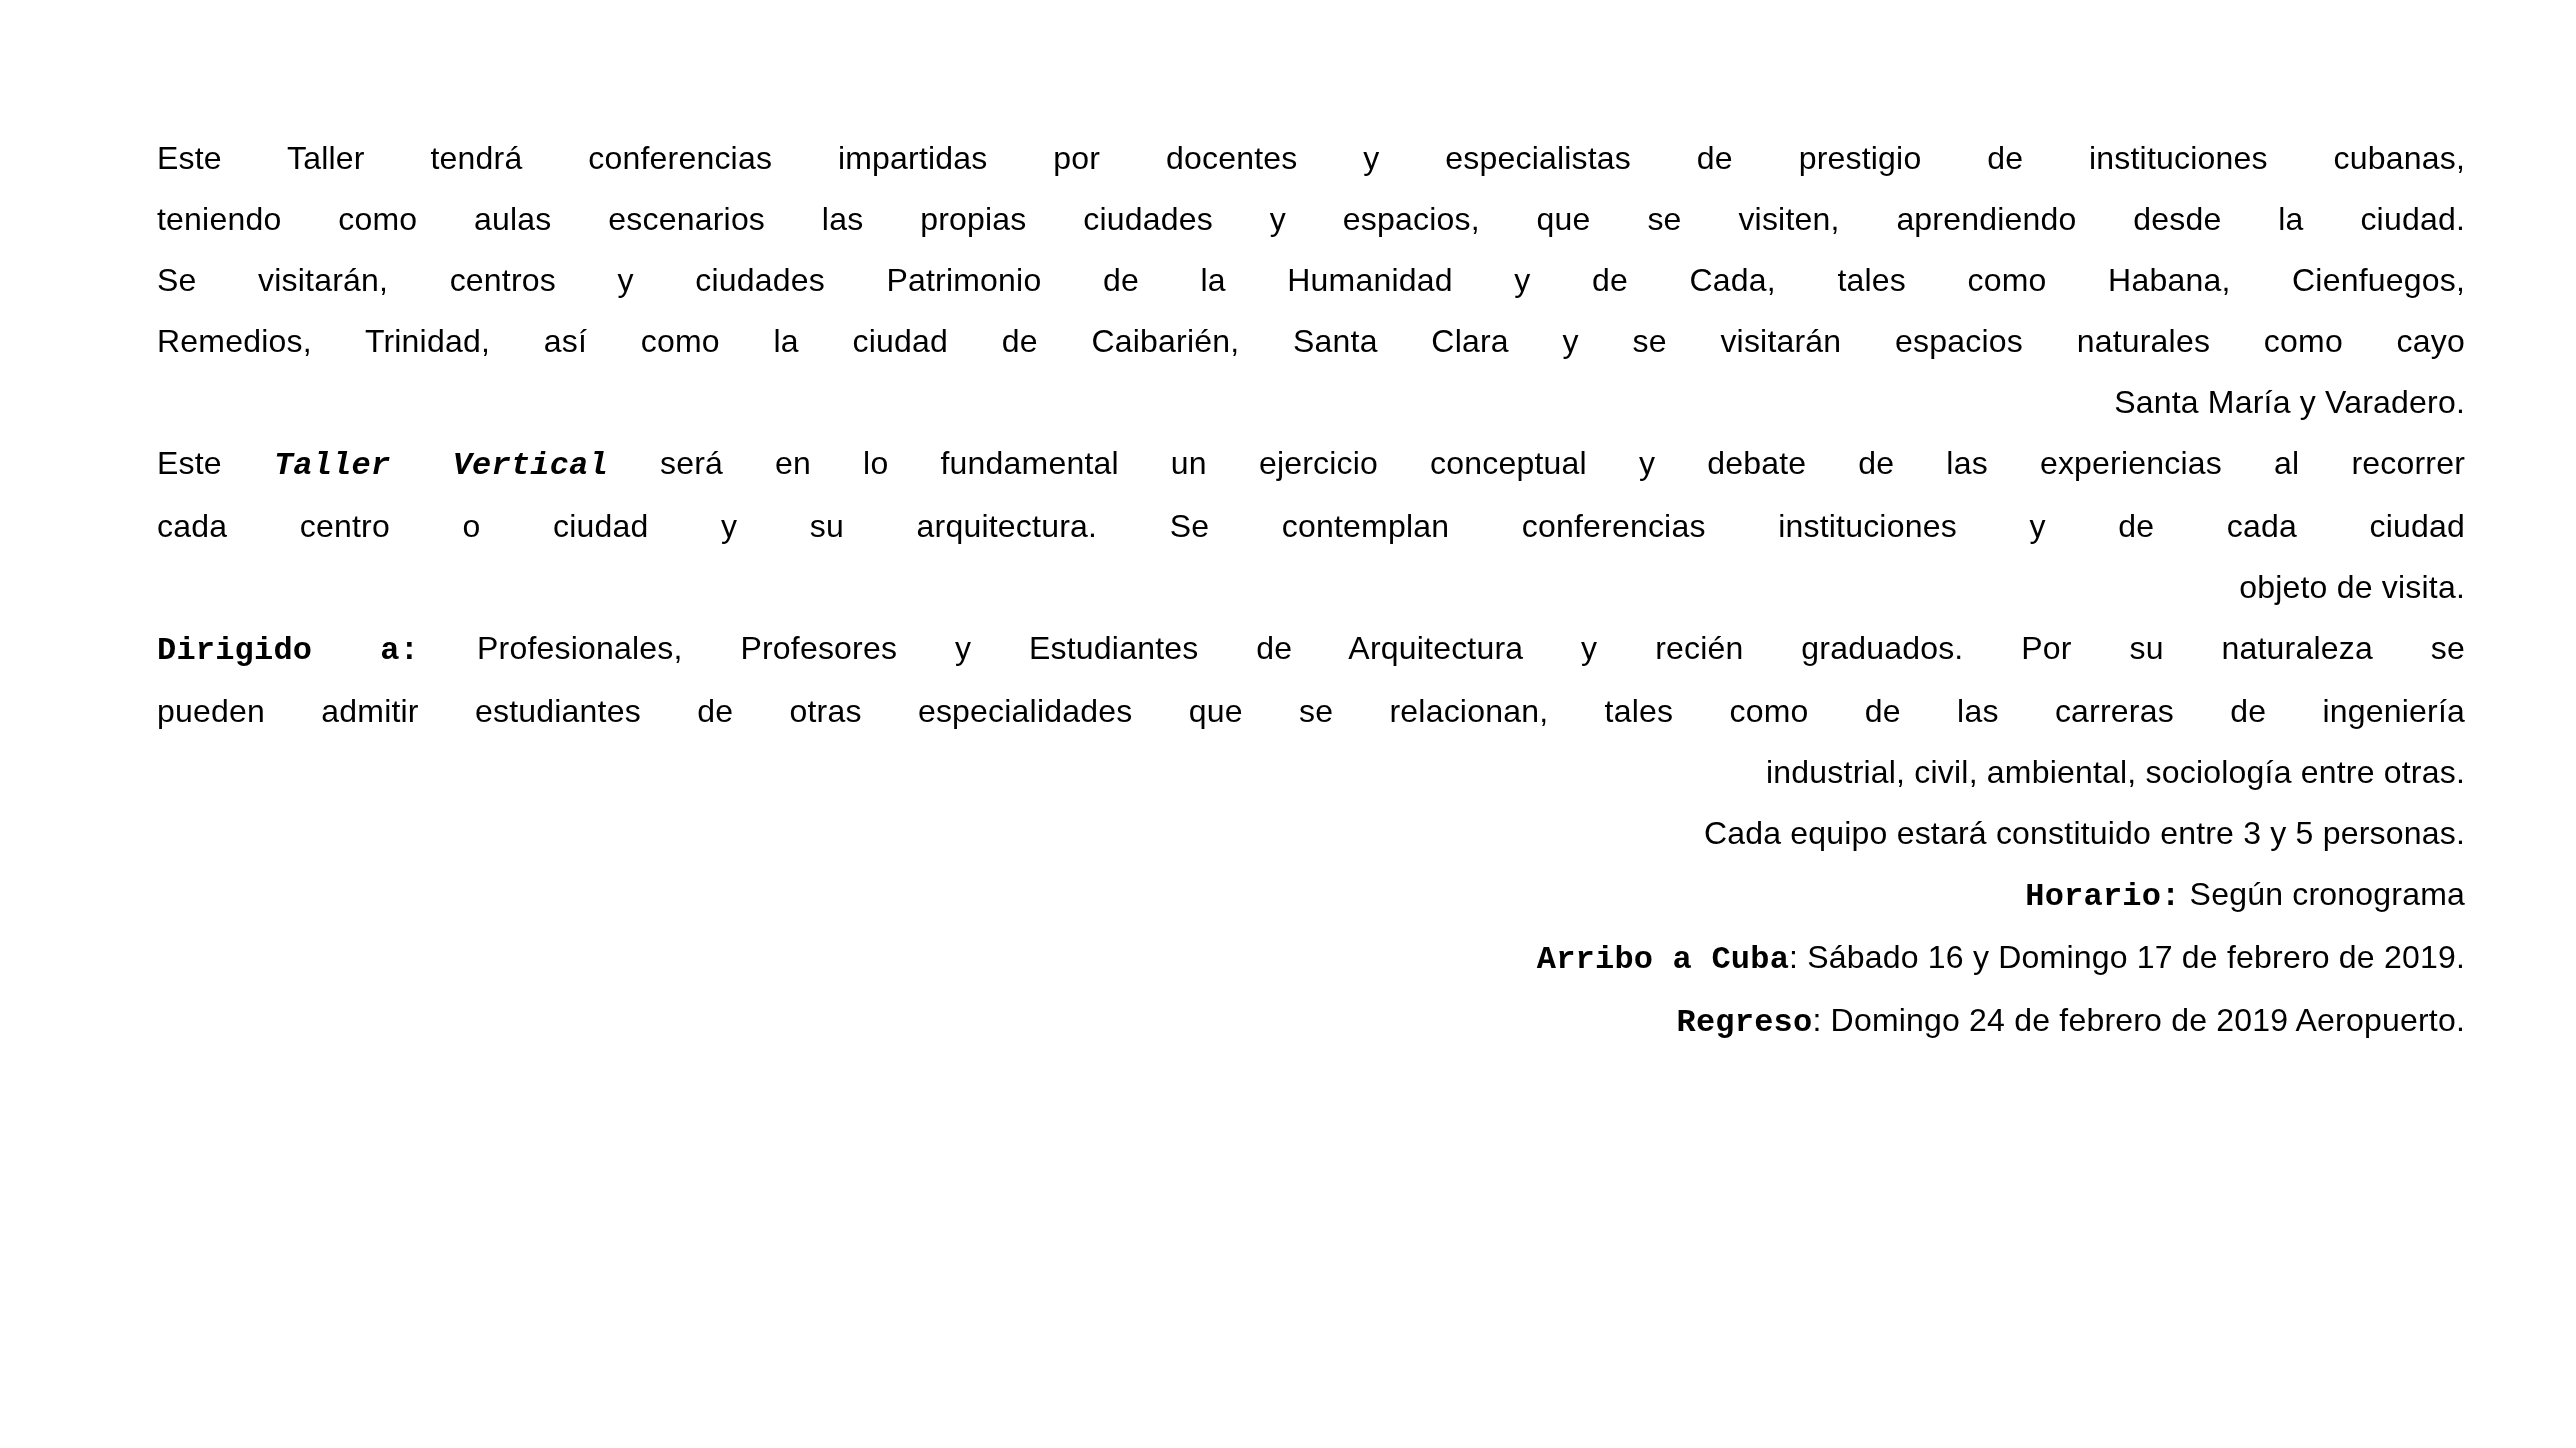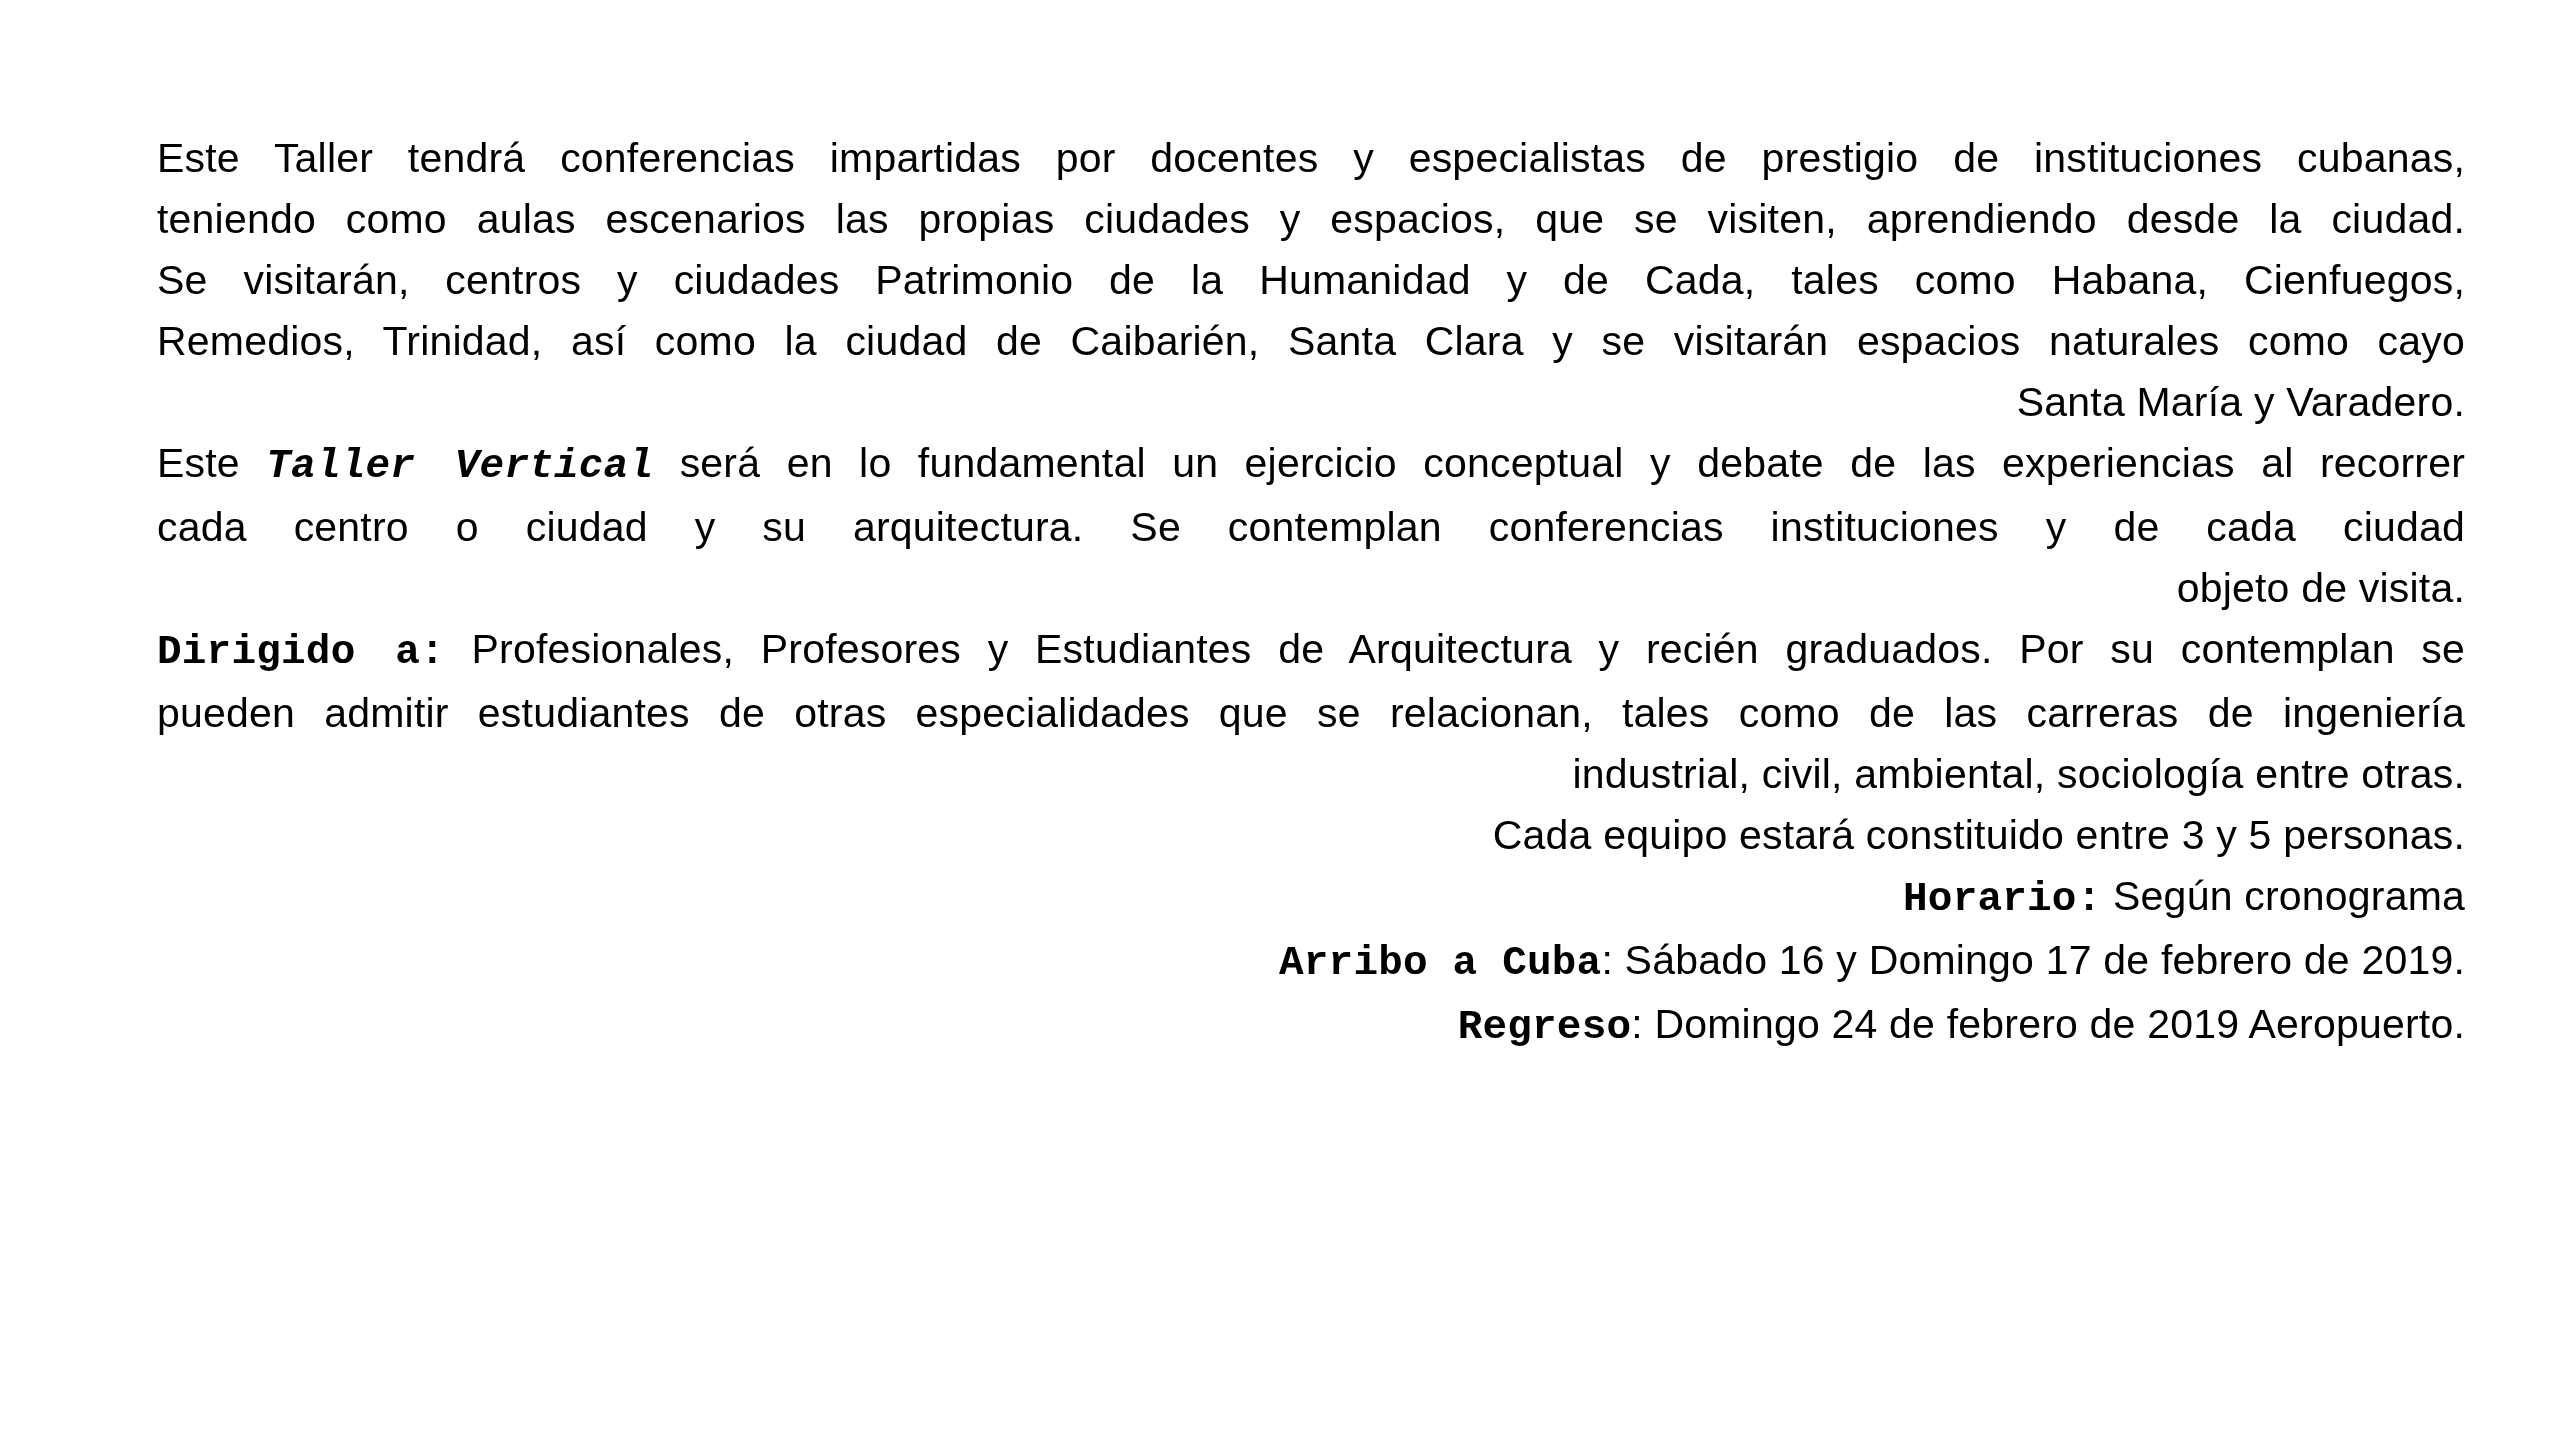--- a/index.html
+++ b/index.html
@@ -18,21 +18,21 @@
   .page {
     position: absolute;
     inset: 0;
     background: #ffffff;
   }
   .textblock {
     position: absolute;
     left: 157px;
     top: 128px;
     width: 2308px;
-    font-size: 41px;
+    font-size: 32px;
     line-height: 61px;
     letter-spacing: 0.2px;
   }
   .line {
     white-space: normal;
     text-align: right;
   }
   .line.justify {
     text-align: justify;
     text-align-last: justify;
@@ -48,21 +48,21 @@
 <div class="page">
   <div class="textblock">
       <div class="line justify"><span class="seg">Este Taller tendrá conferencias impartidas por docentes y especialistas de prestigio de instituciones cubanas,</span></div>
       <div class="line justify"><span class="seg">teniendo como aulas escenarios las propias ciudades y espacios, que se visiten, aprendiendo desde la ciudad.</span></div>
       <div class="line justify"><span class="seg">Se visitarán, centros y ciudades Patrimonio de la Humanidad y de Cada, tales como Habana, Cienfuegos,</span></div>
       <div class="line justify"><span class="seg">Remedios, Trinidad, así como la ciudad de Caibarién, Santa Clara y se visitarán espacios naturales como cayo</span></div>
       <div class="line"><span class="seg">Santa María y Varadero.</span></div>
       <div class="line justify"><span class="seg">Este </span><span class="seg b i">Taller Vertical</span><span class="seg"> será en lo fundamental un ejercicio conceptual y debate de las experiencias al recorrer</span></div>
       <div class="line justify"><span class="seg">cada centro o ciudad y su arquitectura. Se contemplan conferencias instituciones y de cada ciudad</span></div>
       <div class="line"><span class="seg">objeto de visita.</span></div>
-      <div class="line justify"><span class="seg b">Dirigido a:</span><span class="seg"> Profesionales, Profesores y Estudiantes de Arquitectura y recién graduados. Por su contemplan se</span></div>
+      <div class="line justify"><span class="seg b">Dirigido a:</span><span class="seg"> Profesionales, Profesores y Estudiantes de Arquitectura y recién graduados. Por su naturaleza se</span></div>
       <div class="line justify"><span class="seg">pueden admitir estudiantes de otras especialidades que se relacionan, tales como de las carreras de ingeniería</span></div>
       <div class="line"><span class="seg">industrial, civil, ambiental, sociología entre otras.</span></div>
       <div class="line"><span class="seg">Cada equipo estará constituido entre 3 y 5 personas.</span></div>
       <div class="line"><span class="seg b">Horario:</span><span class="seg"> Según cronograma</span></div>
       <div class="line"><span class="seg b">Arribo a Cuba</span><span class="seg">: Sábado 16 y Domingo 17 de febrero de 2019.</span></div>
       <div class="line"><span class="seg b">Regreso</span><span class="seg">: Domingo 24 de febrero de 2019 Aeropuerto.</span></div>
     </div>
 </div>
 
 

